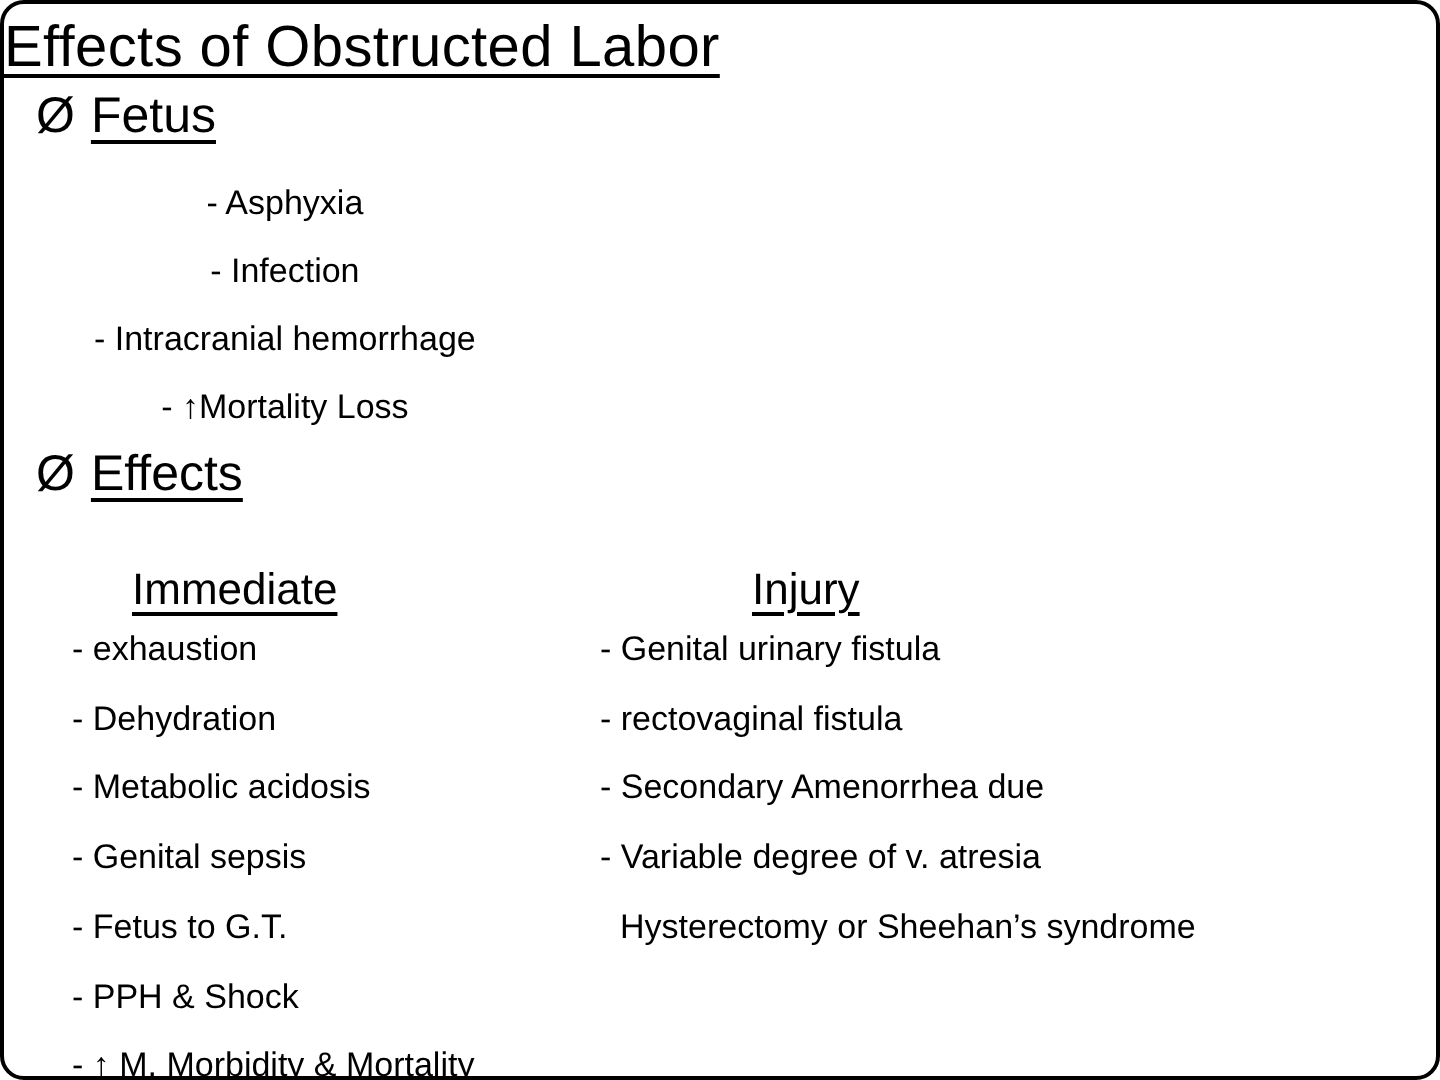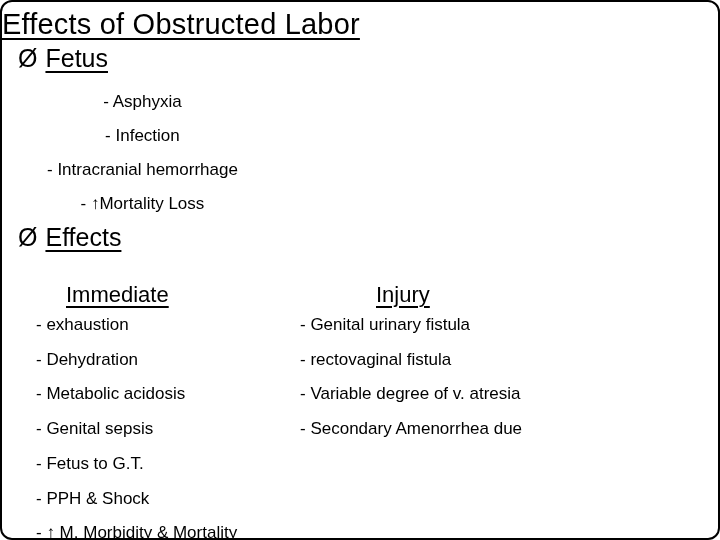--- a/index.html
+++ b/index.html
@@ -108,17 +108,18 @@
     <div>- Metabolic acidosis</div>
     <div>- Genital sepsis</div>
     <div>- Fetus to G.T.</div>
     <div>- PPH &amp; Shock</div>
     <div>- ↑ M. Morbidity &amp; Mortality</div>
   </div>
 
   <div class="body-list remote-list">
     <div>- Genital urinary fistula</div>
     <div>- rectovaginal fistula</div>
+    <div>- Secondary Amenorrhea due</div>
     <div>- Variable degree of v. atresia</div>
-    <div>- Secondary Amenorrhea due</div>
+    <div class="indent">Hysterectomy or Sheehan’s syndrome</div>
   </div>
 
 </div>
 
 </body></html>

